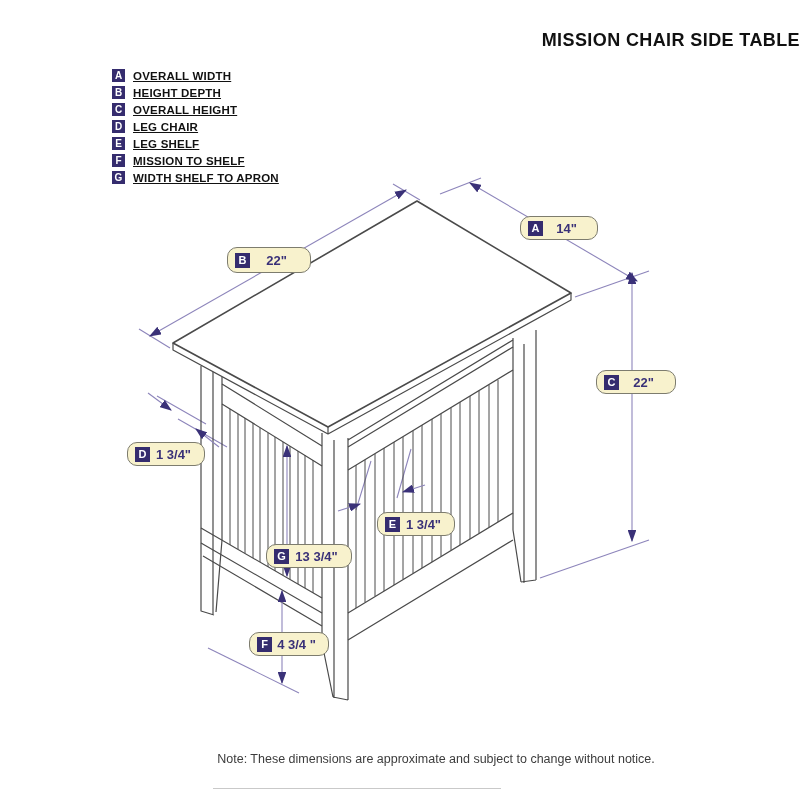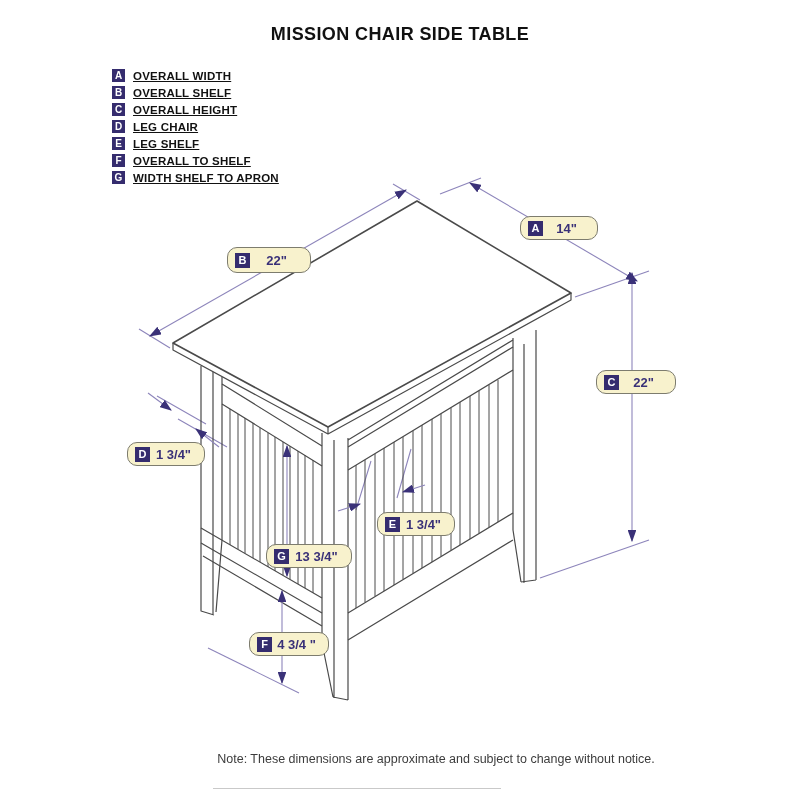--- a/index.html
+++ b/index.html
@@ -1,18 +1,18 @@
 <!DOCTYPE html>
 <html><head>
 <meta charset="utf-8">
 <style>
   html,body{margin:0;padding:0;background:#ffffff;}
   body{width:800px;height:800px;position:relative;overflow:hidden;
        font-family:"Liberation Sans",sans-serif;-webkit-font-smoothing:antialiased;}
-  .page-title{position:absolute;top:24px;left:0;width:800px;text-align:center;
+  .page-title{position:absolute;top:30px;left:0;width:800px;text-align:right;
        font-size:18px;font-weight:700;letter-spacing:.4px;color:#111;}
   .legend{position:absolute;top:67px;left:112px;}
   .legend-row{display:flex;align-items:center;height:17px;}
   .legend-letter{display:inline-block;width:13px;height:13px;line-height:13px;
        background:#352c6e;color:#fff;font-size:10px;font-weight:700;text-align:center;
        margin-right:8px;flex:0 0 13px;}
   .legend-label{font-size:11.5px;font-weight:700;color:#111;letter-spacing:.2px;white-space:nowrap;text-decoration:underline;}
   .diagram-svg{position:absolute;left:0;top:0;}
   .dim-label{position:absolute;display:flex;align-items:center;box-sizing:border-box;
        background:#f8f2cd;border:1.6px solid #7d7c6e;border-radius:10px;
@@ -29,37 +29,37 @@
 
 <div class="page-title">MISSION CHAIR SIDE TABLE</div>
 
 <div class="legend">
   <div class="legend-row">
     <span class="legend-letter">A</span>
     <span class="legend-label">OVERALL WIDTH</span>
   </div>
   <div class="legend-row">
     <span class="legend-letter">B</span>
-    <span class="legend-label">OVERALL SHELF</span>
+    <span class="legend-label">HEIGHT DEPTH</span>
   </div>
   <div class="legend-row">
     <span class="legend-letter">C</span>
     <span class="legend-label">OVERALL HEIGHT</span>
   </div>
   <div class="legend-row">
     <span class="legend-letter">D</span>
     <span class="legend-label">LEG CHAIR</span>
   </div>
   <div class="legend-row">
     <span class="legend-letter">E</span>
     <span class="legend-label">LEG SHELF</span>
   </div>
   <div class="legend-row">
     <span class="legend-letter">F</span>
-    <span class="legend-label">OVERALL TO SHELF</span>
+    <span class="legend-label">MISSION TO SHELF</span>
   </div>
   <div class="legend-row">
     <span class="legend-letter">G</span>
     <span class="legend-label">WIDTH SHELF TO APRON</span>
   </div>
 </div>
 
 <svg class="diagram-svg" width="800" height="800" viewBox="0 0 800 800">
   <defs>
     <marker id="arr" markerWidth="11" markerHeight="8" refX="10" refY="4" orient="auto-start-reverse">

